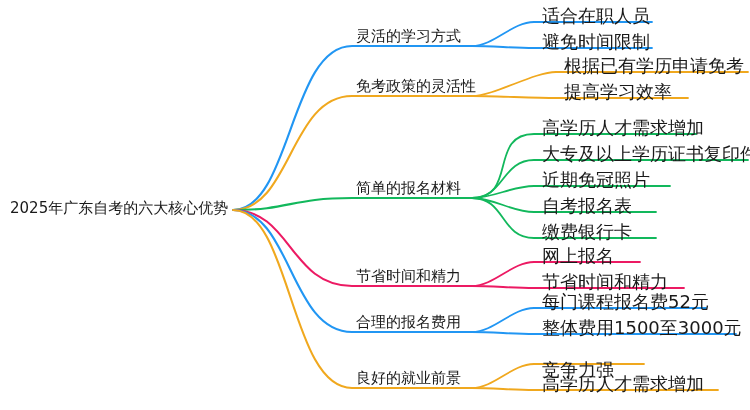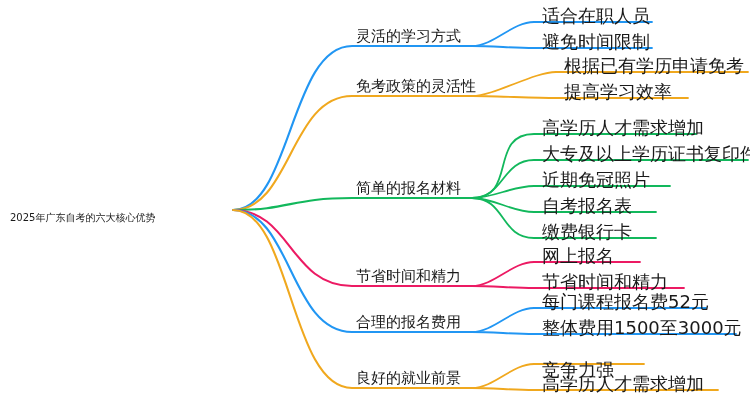--- a/index.html
+++ b/index.html
@@ -26,23 +26,22 @@
   }
   #logo-url {
     position: absolute; left: 56px; top: 31px;
     font-size: 9.5px; color: #8a8a8a; letter-spacing: .5px;
     font-family: "Liberation Sans", sans-serif;
   }
 
   
   #root-label {
     position: absolute; left: 10px; top: 199px;
-    font-size: 10px; color: #1a1a1a; white-space: nowrap;
+    font-size: 15px; color: #1a1a1a; white-space: nowrap;
     font-family: "DejaVu Sans", "Liberation Sans", sans-serif;
-    margin-top: 12px;
   }
 
   
   #edges { position: absolute; left: 0; top: 0; width: 750px; height: 410px; }
 
   
   .node {
     position: absolute; white-space: nowrap;
     font-family: "DejaVu Sans", "Liberation Sans", sans-serif;
     color: #1a1a1a;

